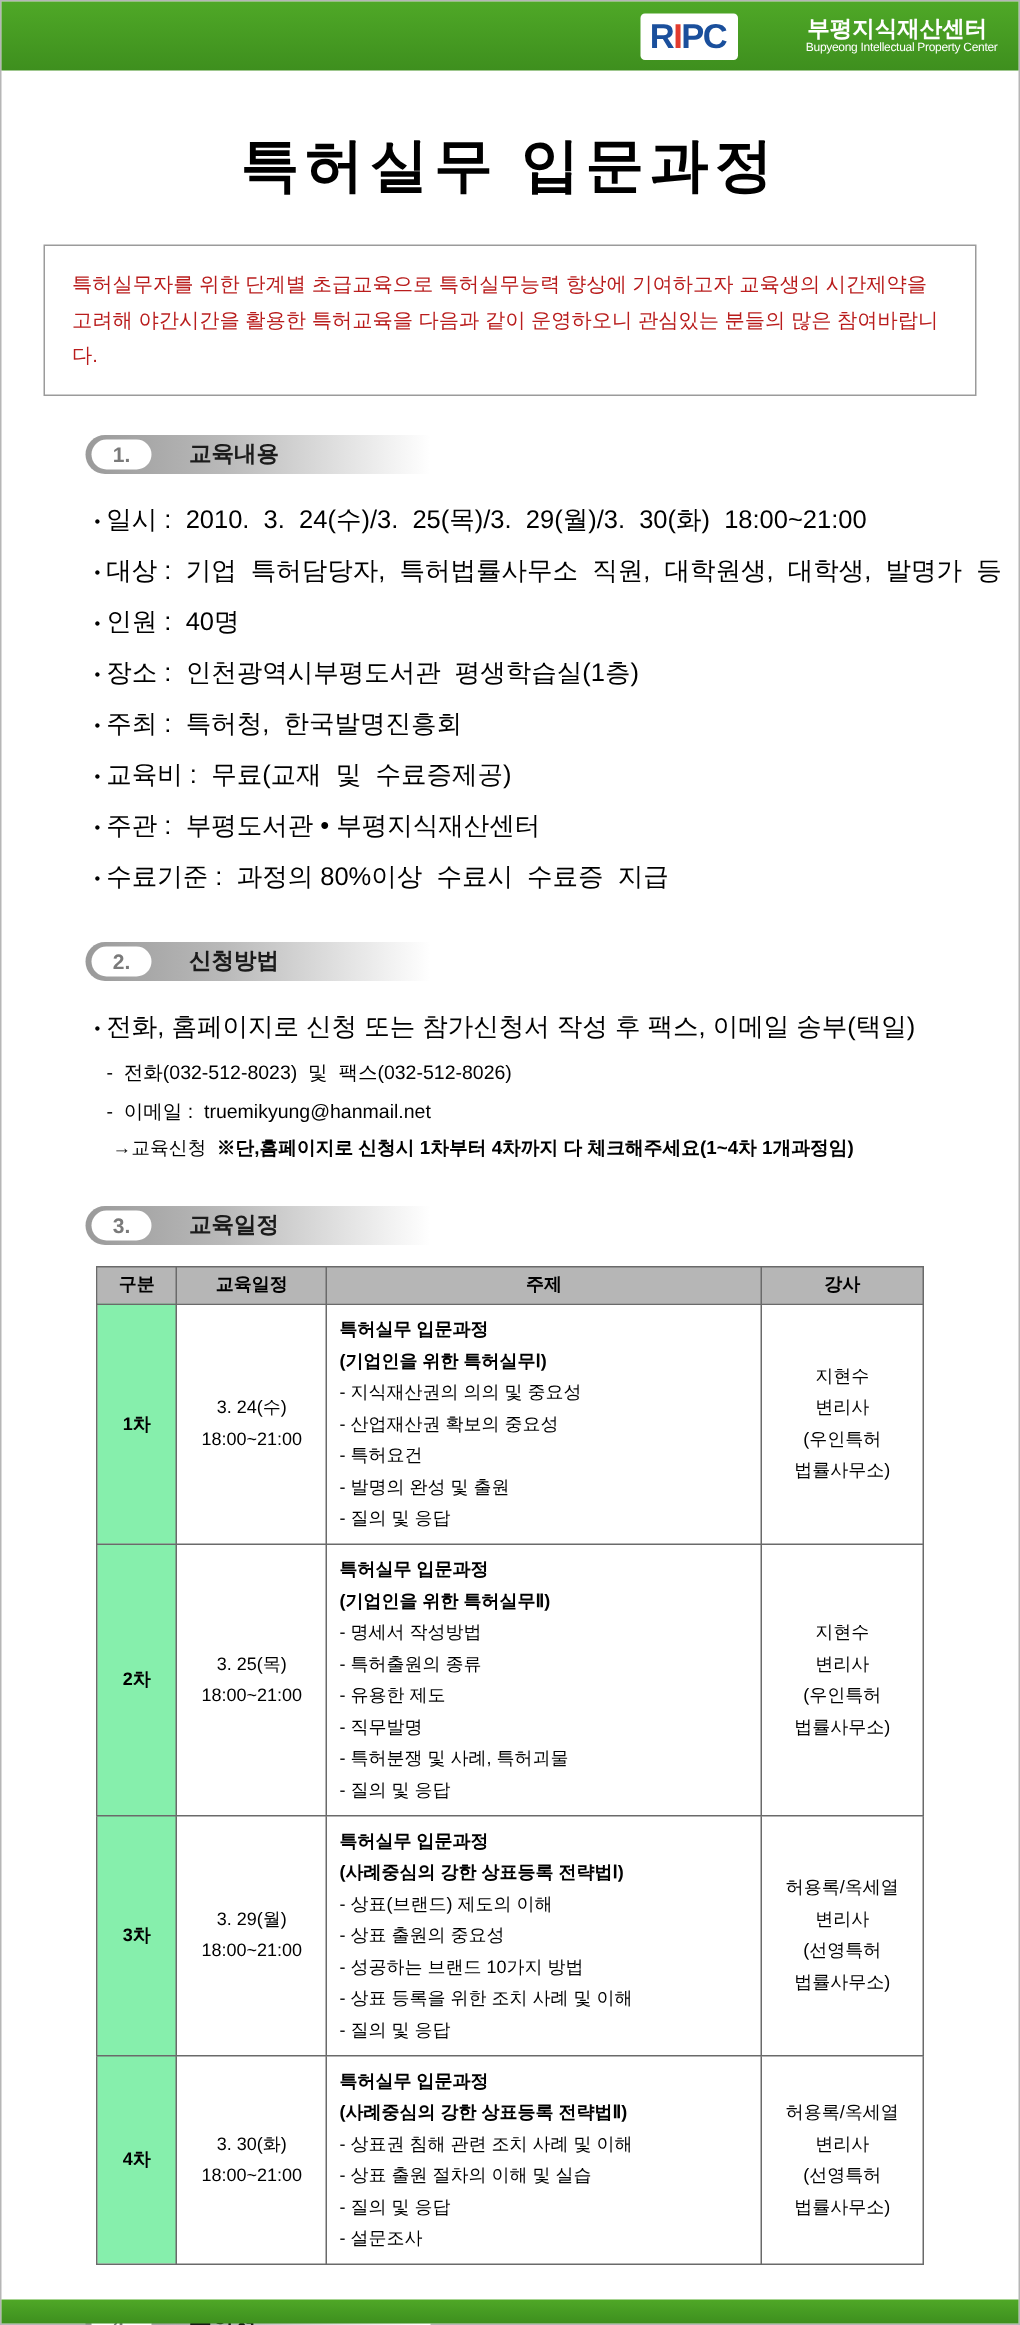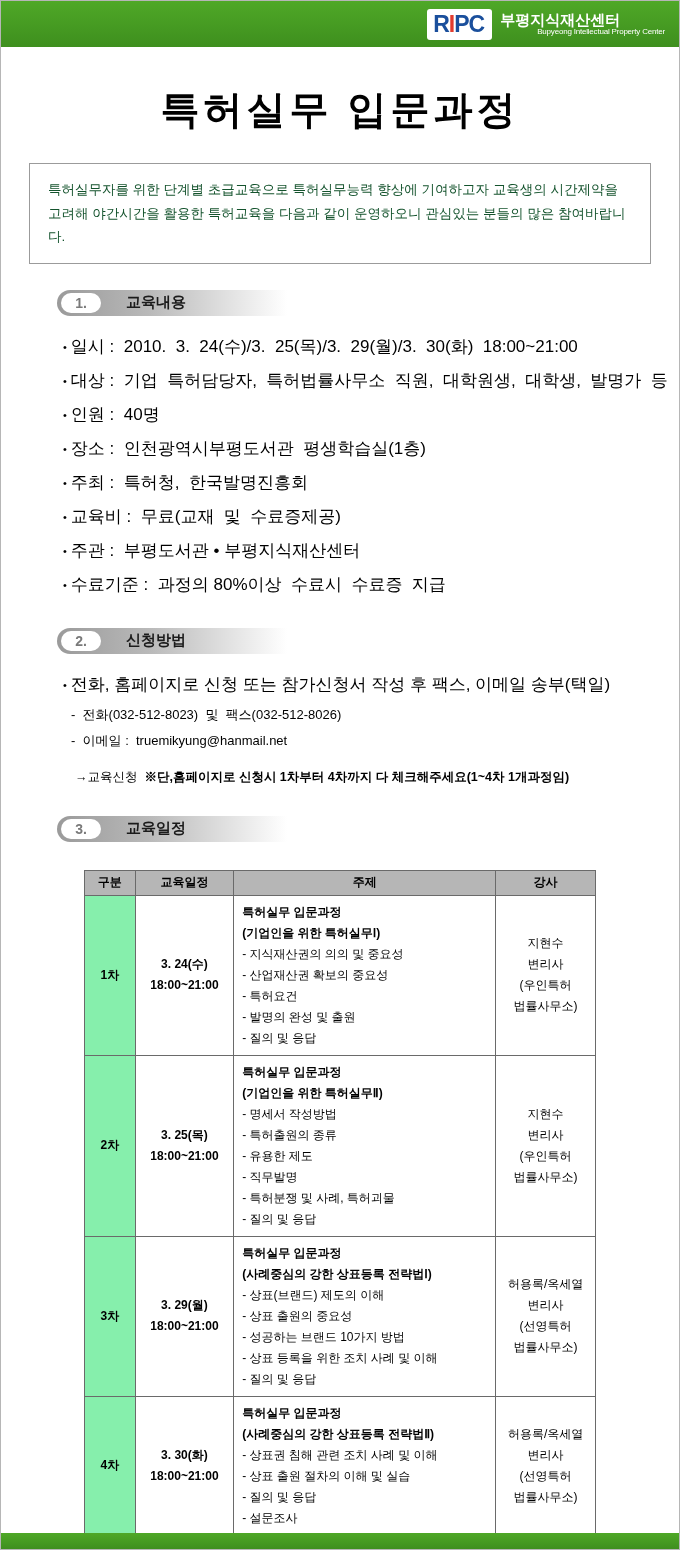--- a/index.html
+++ b/index.html
@@ -74,20 +74,21 @@
   }
   .logo-text {
     display: flex;
     flex-direction: column;
     line-height: 1.05;
   }
   .logo-text .kr {
     color: #ffffff;
     font-size: 15px;
     font-weight: bold;
+    margin-left: 38px;
   }
   .logo-text .en {
     color: #ffffff;
     font-size: 8px;
     letter-spacing: -0.2px;
     padding-left: 37px;
   }
 
   
   .doc-title {
@@ -100,21 +101,21 @@
     color: #000;
   }
 
   
   .intro-box {
     margin: 0 28px;
     border: 1px solid #9b9b9b;
     padding: 14px 18px;
     font-size: 13.5px;
     line-height: 1.75;
-    color: #14532d;
+    color: #b91c1c;
     background: #fff;
   }
 
   
   .section {
     margin-top: 26px;
   }
   .sec-head {
     display: flex;
     align-items: center;
@@ -168,33 +169,33 @@
   }
   .sub-list .li {
     white-space: pre;
     padding-left: 8px;
   }
   .link {
     color: #d77a10;
     text-decoration: underline;
   }
   .note-line {
-    margin: 12px 0 0 74px;
+    margin: 0 0 0 74px;
     font-size: 12.5px;
     line-height: 1.9;
     white-space: pre;
   }
   .note-strong {
     font-weight: bold;
   }
 
   
   .sched-table {
-    margin: 28px auto 0 auto;
-    width: 512px;
+    margin: 14px auto 0 auto;
+    width: 552px;
     border-collapse: collapse;
     font-size: 12px;
   }
   .sched-table th {
     background: #b6b6b6;
     border: 1px solid #6a6a6a;
     font-weight: bold;
     height: 22px;
     font-size: 12px;
     color: #000;
@@ -208,21 +209,20 @@
   .col-round {
     width: 38px;
     text-align: center;
     background: #86efac;
     font-weight: bold;
   }
   .col-date {
     width: 84px;
     text-align: center;
     white-space: pre-line;
-    font-weight: bold;
   }
   .col-topic {
     width: 290px;
   }
   .col-lect {
     width: 96px;
     text-align: center;
     white-space: pre-line;
   }
   .topic-head {

